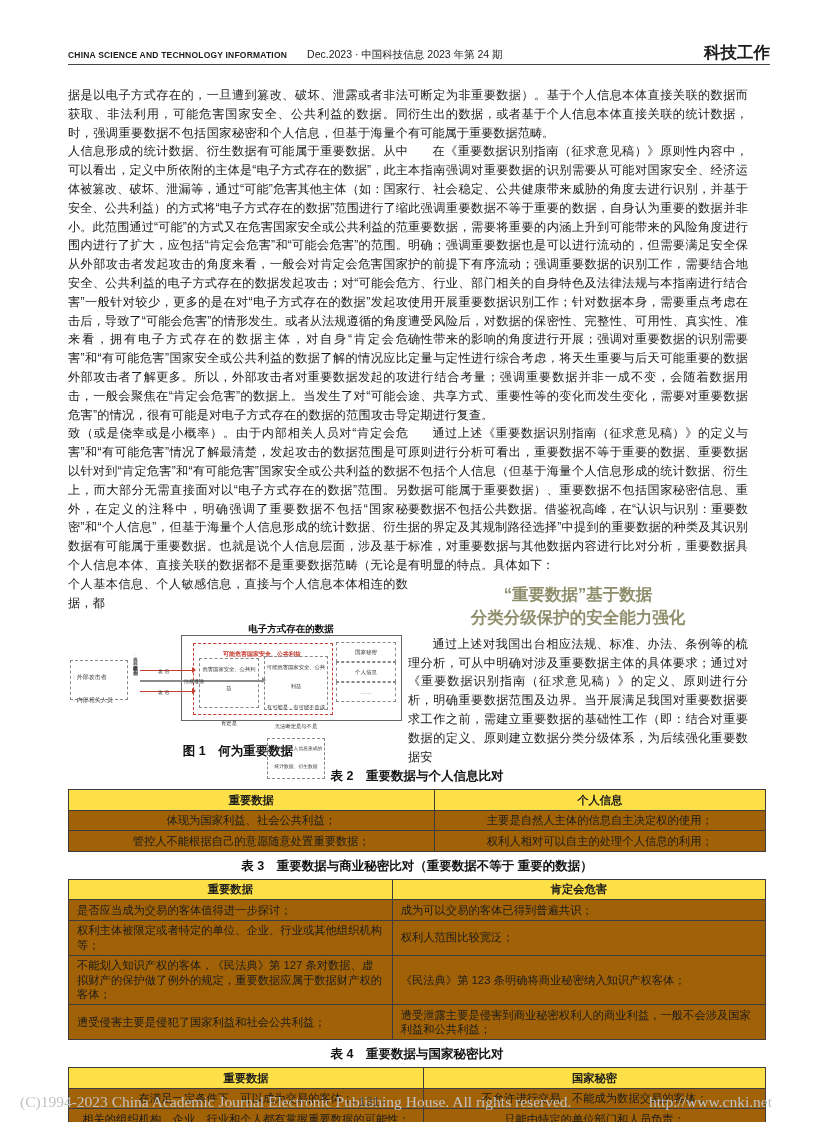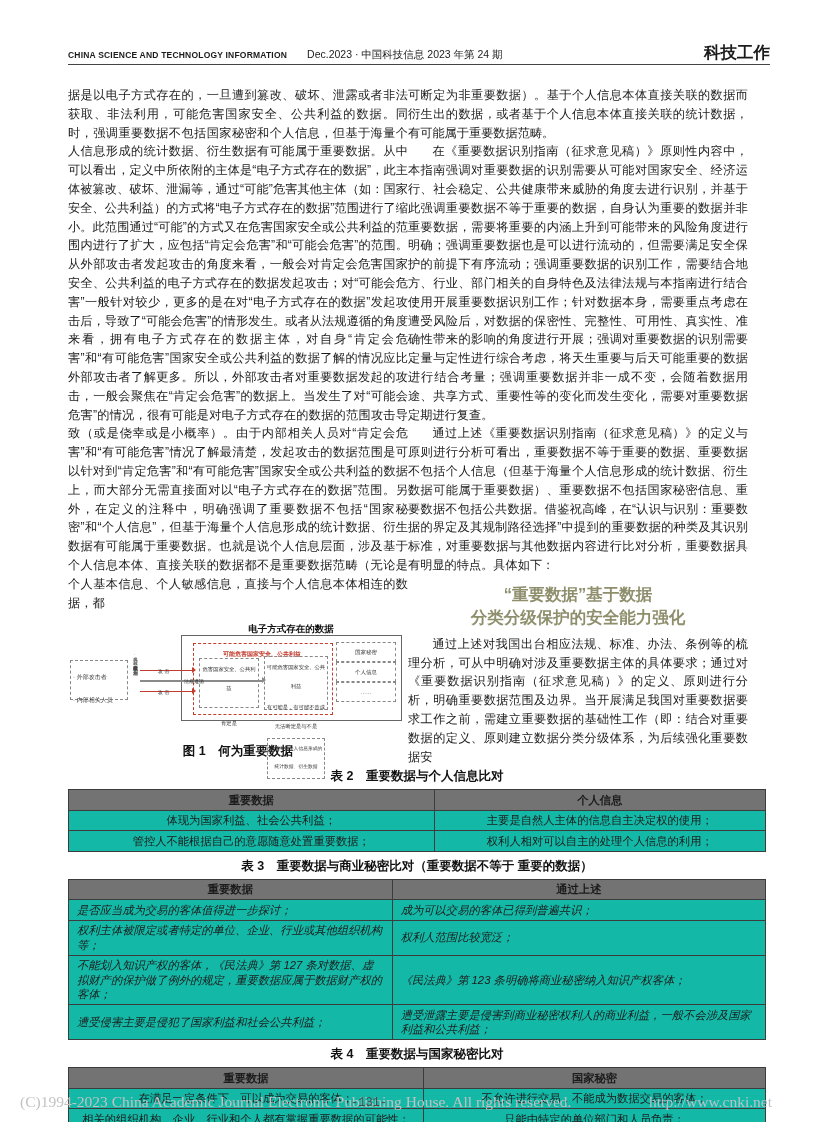--- a/index.html
+++ b/index.html
@@ -50,24 +50,24 @@
   .fig-caption { text-align:center; font-weight:bold; font-size:12.5px; margin-top:10px; color:#111; }
 
   
   .section-heading { color:#8f8f6e; font-weight:bold; font-size:16.5px; line-height:23px; text-align:center; margin:8px 0 6px; }
 
   
   .tables { position:absolute; left:68px; top:762px; width:698px; }
   .tbl-caption { text-align:center; font-weight:bold; font-size:12.5px; margin:6px 0 4px; color:#111; }
   table { width:100%; border-collapse:collapse; table-layout:fixed; border:1.5px solid #222; }
   th,td { border:1px solid #3c3c3c; font-size:11.3px; line-height:14.5px; padding:2.5px 8px; }
-  th { background:#737373; font-weight:bold; text-align:center; }
-  td { background:#14b8a6; }
+  th { background:#fde047; font-weight:bold; text-align:center; }
+  td { background:#a16207; }
   .t-center td { text-align:center; }
-  .t-left td { text-align:left;font-style:italic; }
+  .t-left td { text-align:left; }
 
   
   .footer { position:absolute; left:20px; top:1093px; width:752px; font-family:"Liberation Serif","DejaVu Serif",serif; font-size:15.5px; color:#c2c2c2; }
   .footer-row { display:flex; justify-content:space-between; }
   .footer-url { color:#b9c2cb; }
   .page-no { position:absolute; left:0; right:54px; top:3px; text-align:center; font-size:12px; color:#4a4a4a; font-family:Liberation Mono, monospace; }
 </style>
 </head>
 <body>
 
@@ -164,21 +164,21 @@
         <td>权利人相对可以自主的处理个人信息的利用；</td>
       </tr>
     </tbody>
       </table>
 
     <div class="tbl-caption">表 3　重要数据与商业秘密比对（重要数据不等于 重要的数据）</div>
     <table class="t-left">
       <tbody>
           <tr>
         <th style="width:44%;">重要数据</th>
-        <th>通过上述</th>
+        <th>肯定会危害</th>
       </tr>
       <tr>
         <td>是否应当成为交易的客体值得进一步探讨；</td>
         <td>成为可以交易的客体已得到普遍共识；</td>
       </tr>
       <tr>
         <td>权利主体被限定或者特定的单位、企业、行业或其他组织机构等；</td>
         <td>权利人范围比较宽泛；</td>
       </tr>
       <tr>

